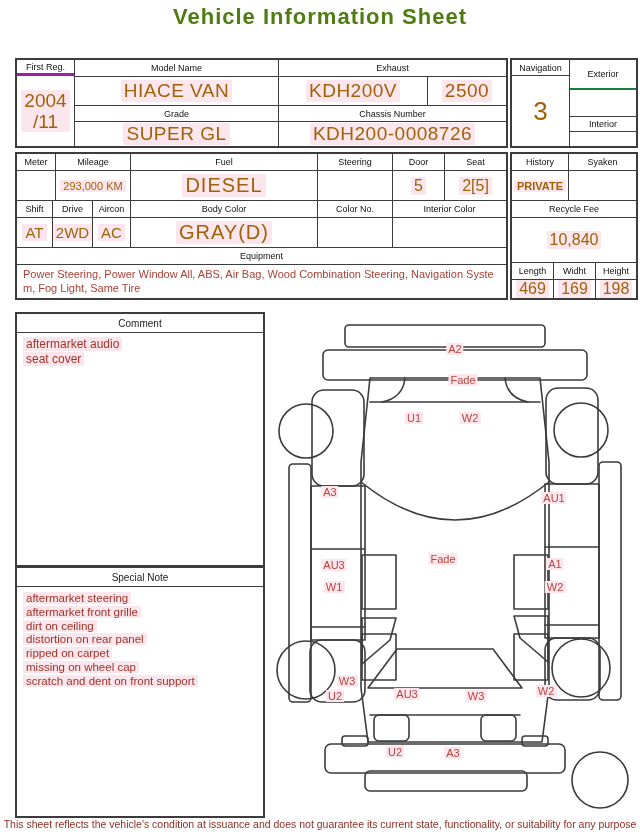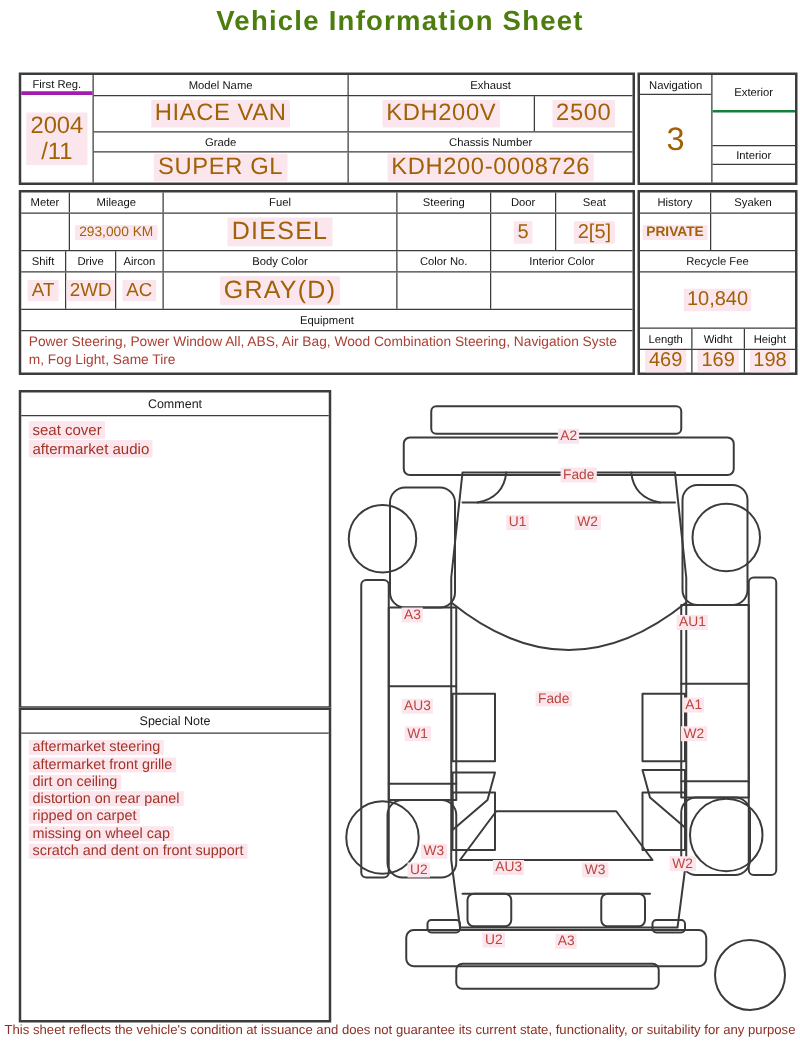--- a/index.html
+++ b/index.html
@@ -188,22 +188,22 @@
       </div>
     <div class="c val lwh" style="flex:1;">
         <span class="hl">198</span>
       </div>
   </div>
 </div>
 
 <div class="abs box" style="left:15px;top:312px;width:250px;height:255px;">
   <div class="panel-hdr">Comment</div>
   <div class="panel-body comment-body">
+      <div class="note-item"><span class="hl">aftermarket audio</span></div>
       <div class="note-item"><span class="hl">seat cover</span></div>
-      <div class="note-item"><span class="hl">aftermarket audio</span></div>
     </div>
 </div>
 
 <div class="abs box" style="left:15px;top:566px;width:250px;height:252px;">
   <div class="panel-hdr">Special Note</div>
   <div class="panel-body note-body">
       <div class="note-item"><span class="hl">aftermarket steering</span></div>
       <div class="note-item"><span class="hl">aftermarket front grille</span></div>
       <div class="note-item"><span class="hl">dirt on ceiling</span></div>
       <div class="note-item"><span class="hl">distortion on rear panel</span></div>

